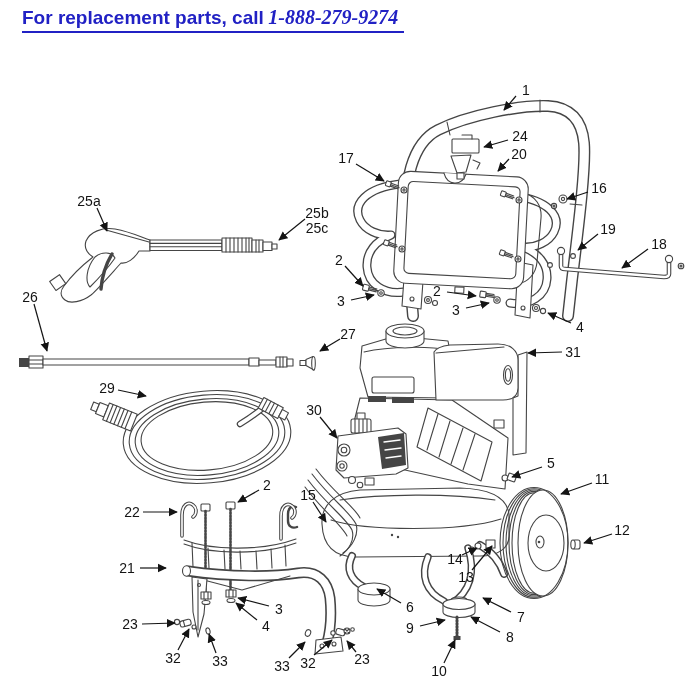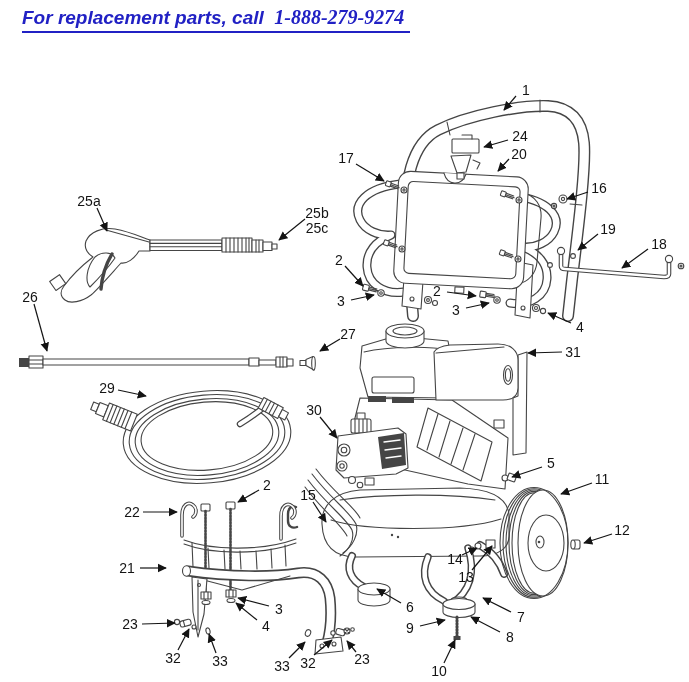--- a/index.html
+++ b/index.html
@@ -1,23 +1,23 @@
 <!DOCTYPE html>
 <html style="--header-blue: #2121c4; --art-line: #454545; --ink: #141414;"><head>
 <meta charset="utf-8">
 <style>
   html,body{margin:0;padding:0;background:#ffffff;}
   #page{position:relative;width:689px;height:682px;background:#fff;overflow:hidden;
         font-family:"Liberation Sans",sans-serif;}
   #header{position:absolute;left:22px;top:6px;white-space:nowrap;
           border-bottom:2.5px solid var(--header-blue,#2121c4);padding-bottom:2px;padding-right:6px;}
-  #header .call{font-family:"Liberation Sans",sans-serif;font-weight:bold;font-style:italic;
+  #header .call{font-family:"Liberation Sans",sans-serif;font-weight:bold;
                 font-size:19px;color:var(--header-blue,#2121c4);}
   #header .phone{font-family:"Liberation Serif",serif;font-weight:bold;font-style:italic;
-                 font-size:20px;color:var(--header-blue,#2121c4);margin-left:6px;}
+                 font-size:20px;color:var(--header-blue,#2121c4);}
   #diagram{position:absolute;left:0;top:0;}
   #callout-layer text{font-family:"Liberation Sans",sans-serif;font-size:14px;
                       fill:var(--ink,#141414);text-anchor:middle;}
   #callout-layer line{stroke:var(--ink,#141414);stroke-width:1.2;}
   #art{stroke:var(--art-line,#454545);fill:none;stroke-width:1.1;
        stroke-linecap:round;stroke-linejoin:round;}
   #art .w{stroke:#ffffff;}
   #art .df{fill:var(--art-line,#454545);stroke:none;}
   #art .pf{fill:#ffffff;}
 </style>

